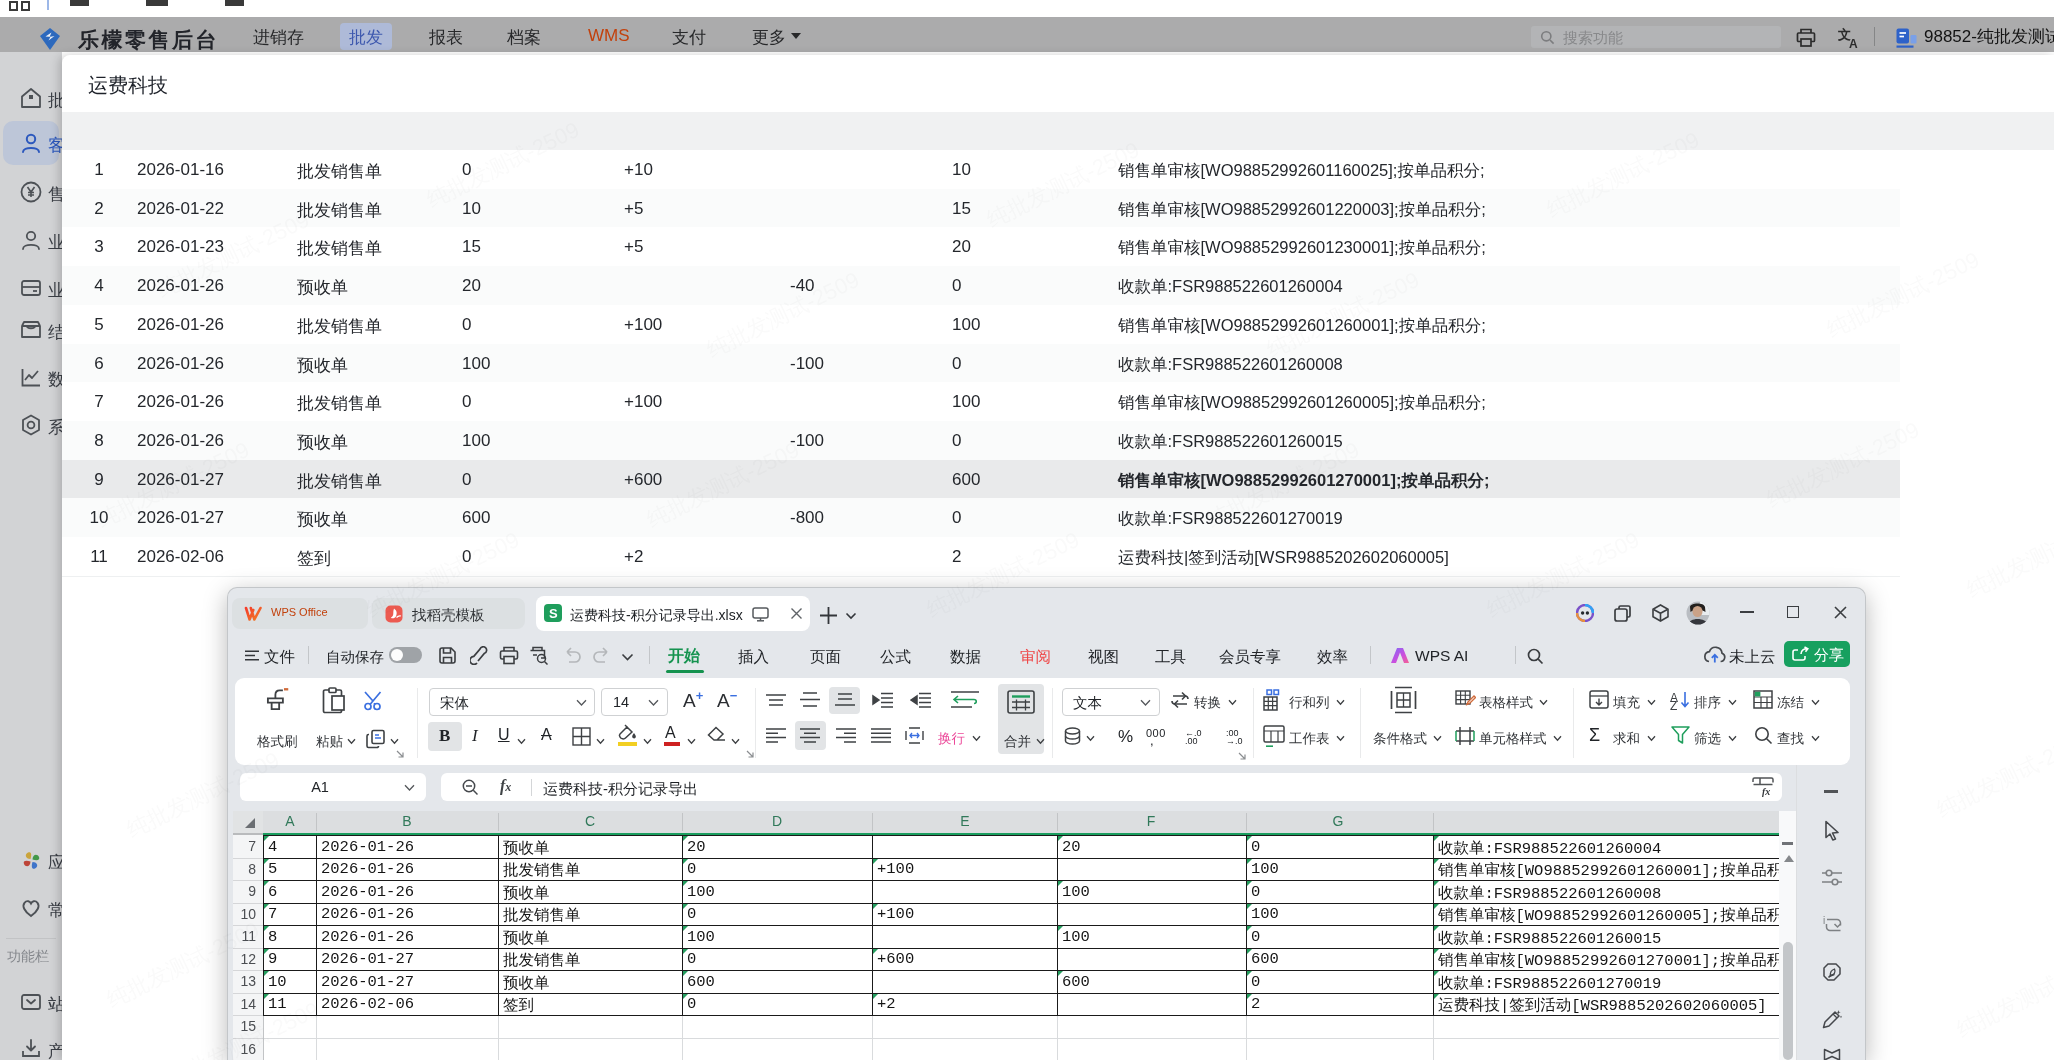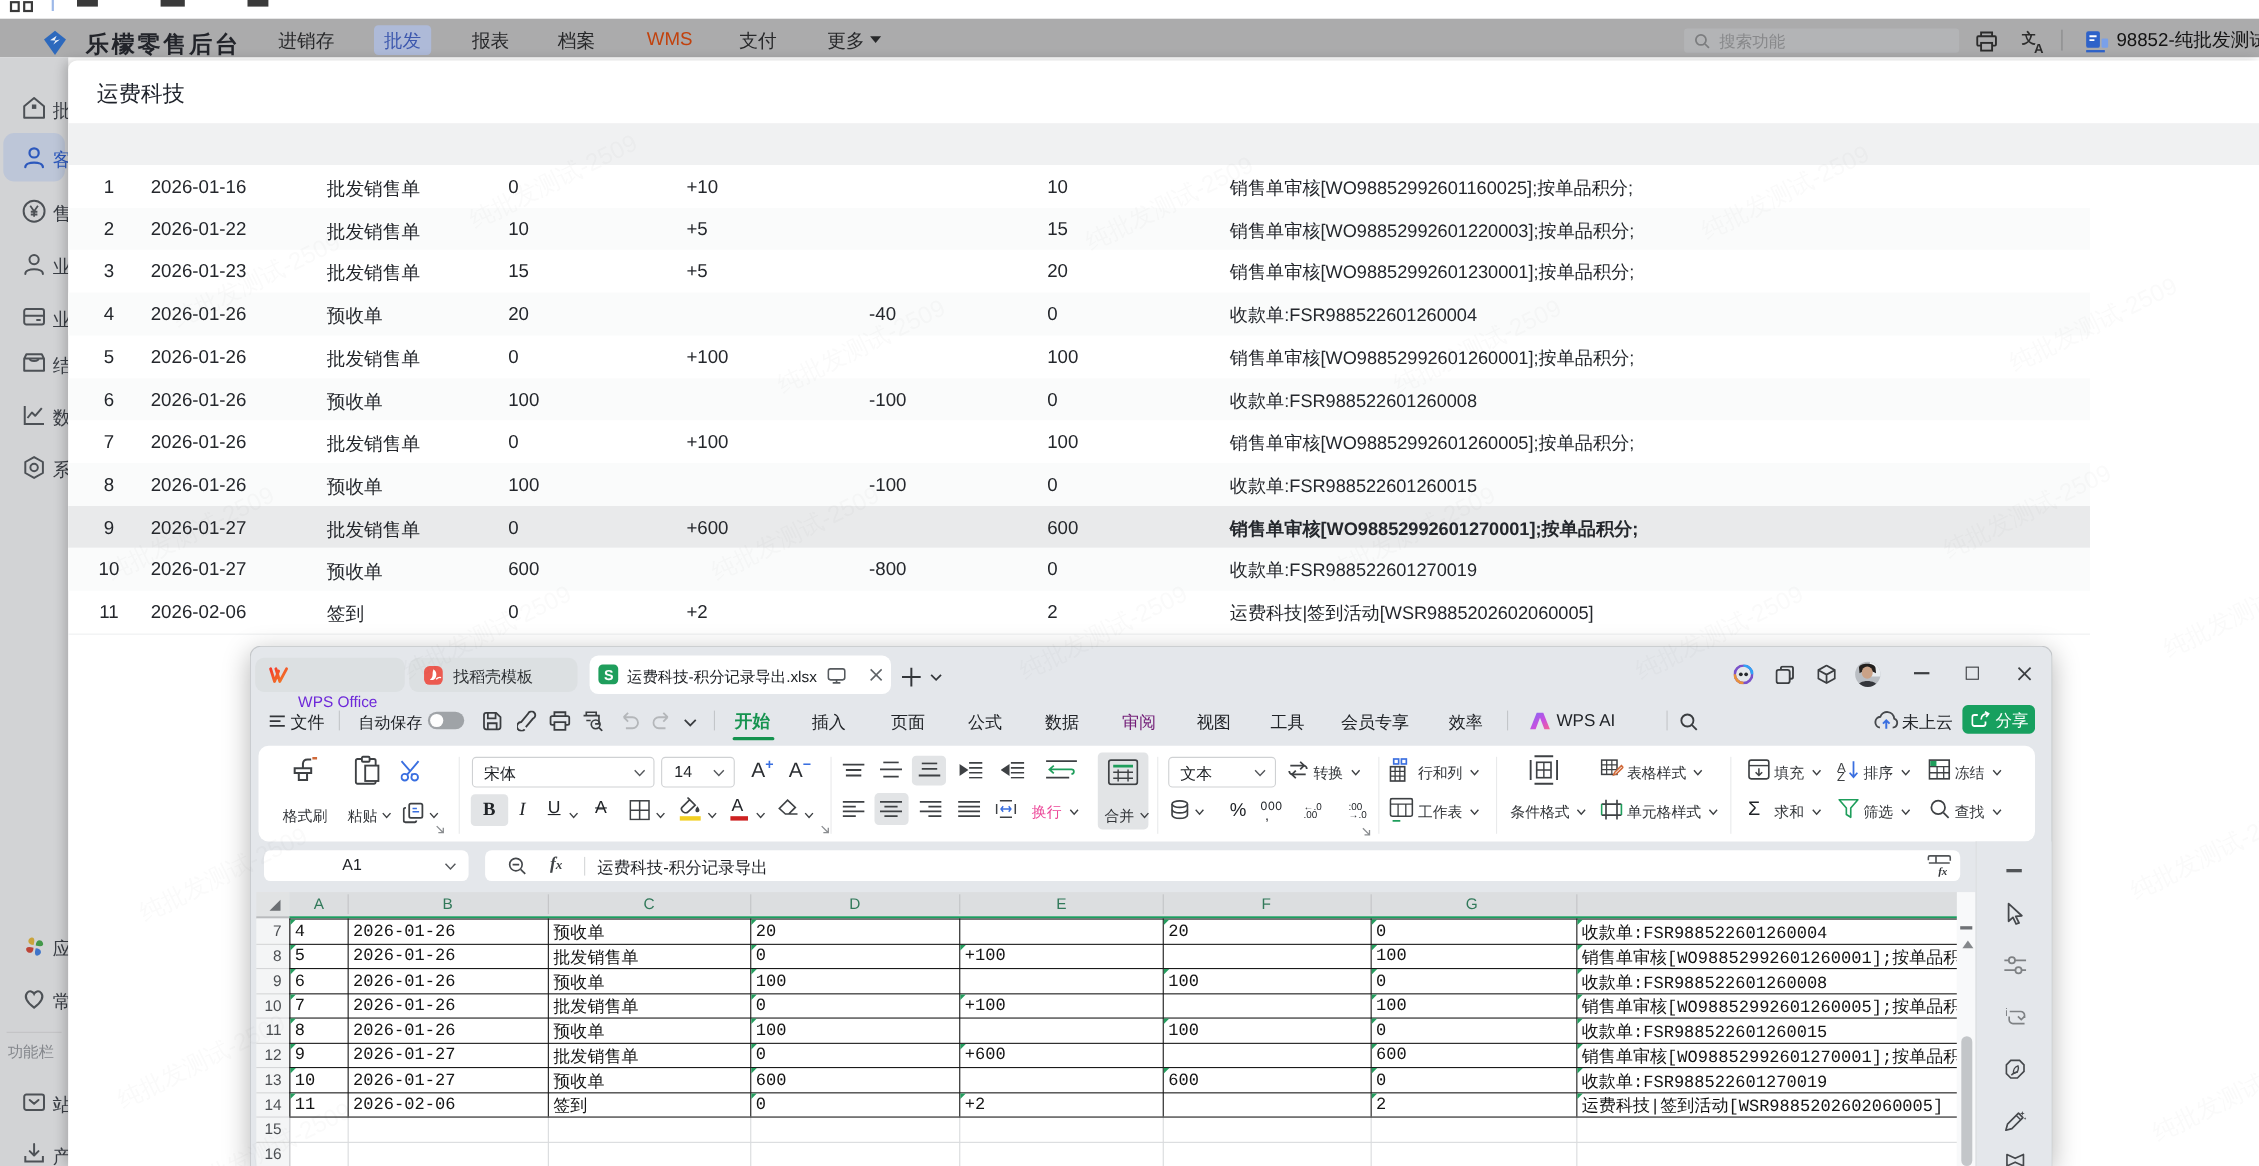--- a/index.html
+++ b/index.html
@@ -262,21 +262,21 @@
 <div class="abs" style="left:232px;top:598px;width:136px;height:31px;background:#dce0e2;border-radius:8px;"></div>
 <svg class="abs" style="left:244px;top:605px;" width="19" height="18" viewBox="0 0 19 18">
   <defs>
         <linearGradient id="wg" x1="0" y1="0" x2="1" y2="1">
           <stop offset="0" stop-color="#f53c2a"></stop>
           <stop offset="1" stop-color="#f07e28"></stop>
         </linearGradient>
       </defs>
   <path d="M2 3 L5.6 14.5 L9.3 5 M6.8 3 L10.4 14.5 L16.5 3" fill="none" stroke="url(#wg)" stroke-width="2.6" stroke-linejoin="round" stroke-linecap="round"></path>
 </svg>
-<div class="abs" style="left:271px;top:606px;font-size:14px;color:#6d28d9;margin-top:24px;">WPS Office</div>
+<div class="abs" style="left:271px;top:606px;font-size:11px;color:#c2410c;">WPS Office</div>
 <div class="abs" style="left:372px;top:598px;width:153px;height:31px;background:#dce0e2;border-radius:8px;"></div>
 <svg class="abs" style="left:385px;top:605px;" width="18" height="18" viewBox="0 0 18 18">
   <rect x="0.5" y="0.5" width="17" height="17" rx="5" fill="#ec5a50"></rect>
   <path d="M9 3.5 C11.5 5 12.5 8 11 11.2 C10 13.3 7.3 13.8 5.8 12.7 C7.8 11.6 8.3 10 8.3 8 C8.3 6.2 8.6 4.9 9 3.5 Z" fill="#fff"></path>
   <path d="M11.5 12.5 C12.8 11 14.5 10.5 16 11" fill="none" stroke="#fff" stroke-width="1.2"></path>
 </svg>
 <div class="abs" style="left:412px;top:606px;font-size:14.5px;color:#2e3134;">找稻壳模板</div>
 
 <div class="abs" style="left:536px;top:596px;width:274px;height:35px;background:#fff;border-radius:8px;"></div>
 <div class="abs" style="left:544px;top:604px;width:18px;height:18px;background:#1f9e5c;border-radius:4px;"></div>
@@ -367,21 +367,21 @@
 <svg class="abs" style="left:621px;top:653px;" width="13" height="9" viewBox="0 0 13 9">
   <path d="M1.5 1.5 L6.5 6.5 L11.5 1.5" fill="none" stroke="#3a3d40" stroke-width="1.6"></path>
 </svg>
 <div class="abs" style="left:649px;top:646px;width:1px;height:18px;background:#c3c6c9;"></div>
 <div class="abs" style="left:668px;top:646px;font-size:16px;color:#15934f;font-weight:bold;">开始</div>
 <div class="abs" style="left:666px;top:670px;width:38px;height:3px;background:#15934f;border-radius:1.5px;"></div>
 <div class="abs" style="left:738px;top:647px;font-size:15.5px;color:#212428;">插入</div>
 <div class="abs" style="left:810px;top:647px;font-size:15.5px;color:#212428;">页面</div>
 <div class="abs" style="left:880px;top:647px;font-size:15.5px;color:#212428;">公式</div>
 <div class="abs" style="left:950px;top:647px;font-size:15.5px;color:#212428;">数据</div>
-<div class="abs" style="left:1020px;top:647px;font-size:15.5px;color:#701a75;">审阅</div>
+<div class="abs" style="left:1020px;top:647px;font-size:15.5px;color:#ef4444;">审阅</div>
 <div class="abs" style="left:1088px;top:647px;font-size:15.5px;color:#212428;">视图</div>
 <div class="abs" style="left:1155px;top:647px;font-size:15.5px;color:#212428;">工具</div>
 <div class="abs" style="left:1219px;top:647px;font-size:15.5px;color:#212428;">会员专享</div>
 <div class="abs" style="left:1317px;top:647px;font-size:15.5px;color:#212428;">效率</div>
 <div class="abs" style="left:1370px;top:646px;width:1px;height:18px;background:#c3c6c9;"></div>
 <svg class="abs" style="left:1390px;top:647px;" width="20" height="17" viewBox="0 0 20 17">
   <defs>
         <linearGradient id="ai" x1="0" y1="0" x2="1" y2="1">
     <stop offset="0" stop-color="#7b6cf6"></stop>
           <stop offset="0.55" stop-color="#c94fe0"></stop>

